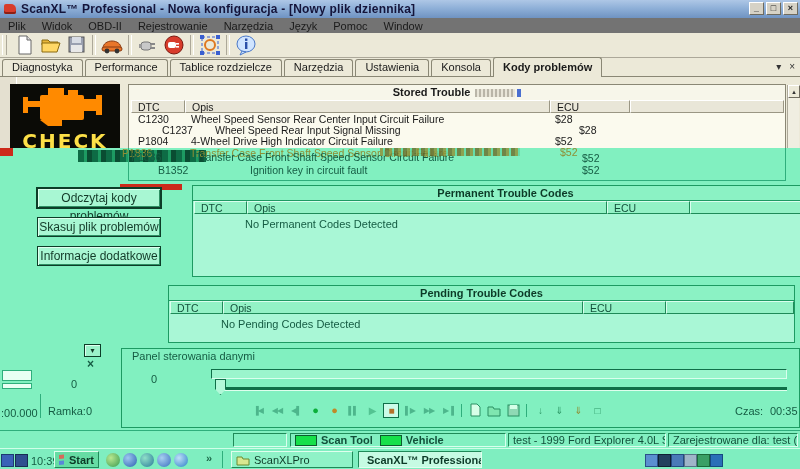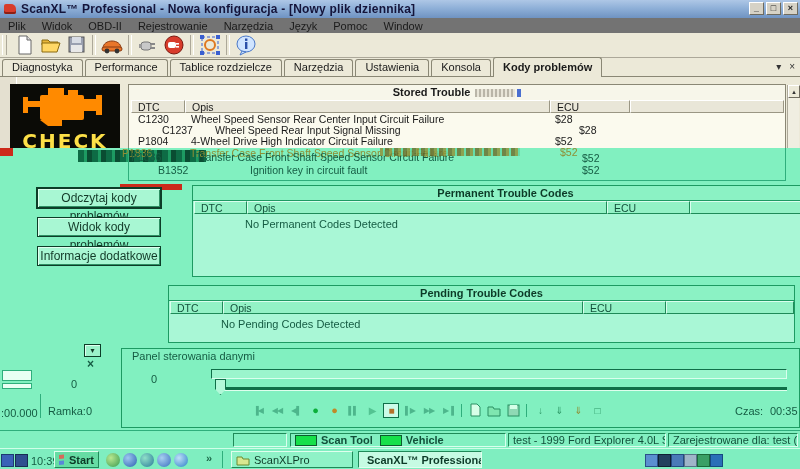--- a/index.html
+++ b/index.html
@@ -270,21 +270,21 @@
       <span class="abs ghost" style="left:560px;top:-2px;">$52</span>
       <span class="abs gtxt" style="left:582px;top:4px;">$52</span>
     </div>
     <div class="trow" style="left:0;top:17px;width:800px;">
       <span class="abs gtxt" style="left:158px;">B1352</span>
       <span class="abs gtxt" style="left:250px;">Ignition key in circuit fault</span>
       <span class="abs gtxt" style="left:582px;">$52</span>
     </div>
 
     <div class="gbtn default" style="top:40px;">Odczytaj kody problemów</div>
-    <div class="gbtn" style="top:69px;">Widok kody problemów</div>
+    <div class="gbtn" style="top:69px;">Skasuj plik problemów</div>
     <div class="gbtn" style="top:98px;">Informacje dodatkowe</div>
 
     <div class="grp-green" style="left:160px;top:37px;width:627px;height:92px;margin-left:32px;">
       <div class="gtitle">Permanent Trouble Codes</div>
       <div class="ghdr" style="left:1px;top:15px;width:53px;">DTC</div>
       <div class="ghdr" style="left:54px;top:15px;width:360px;">Opis</div>
       <div class="ghdr" style="left:414px;top:15px;width:83px;">ECU</div>
       <div class="ghdr" style="left:497px;top:15px;width:128px;"></div>
       <div class="abs gtxt" style="left:52px;top:32px;">No Permanent Codes Detected</div>
     </div>

